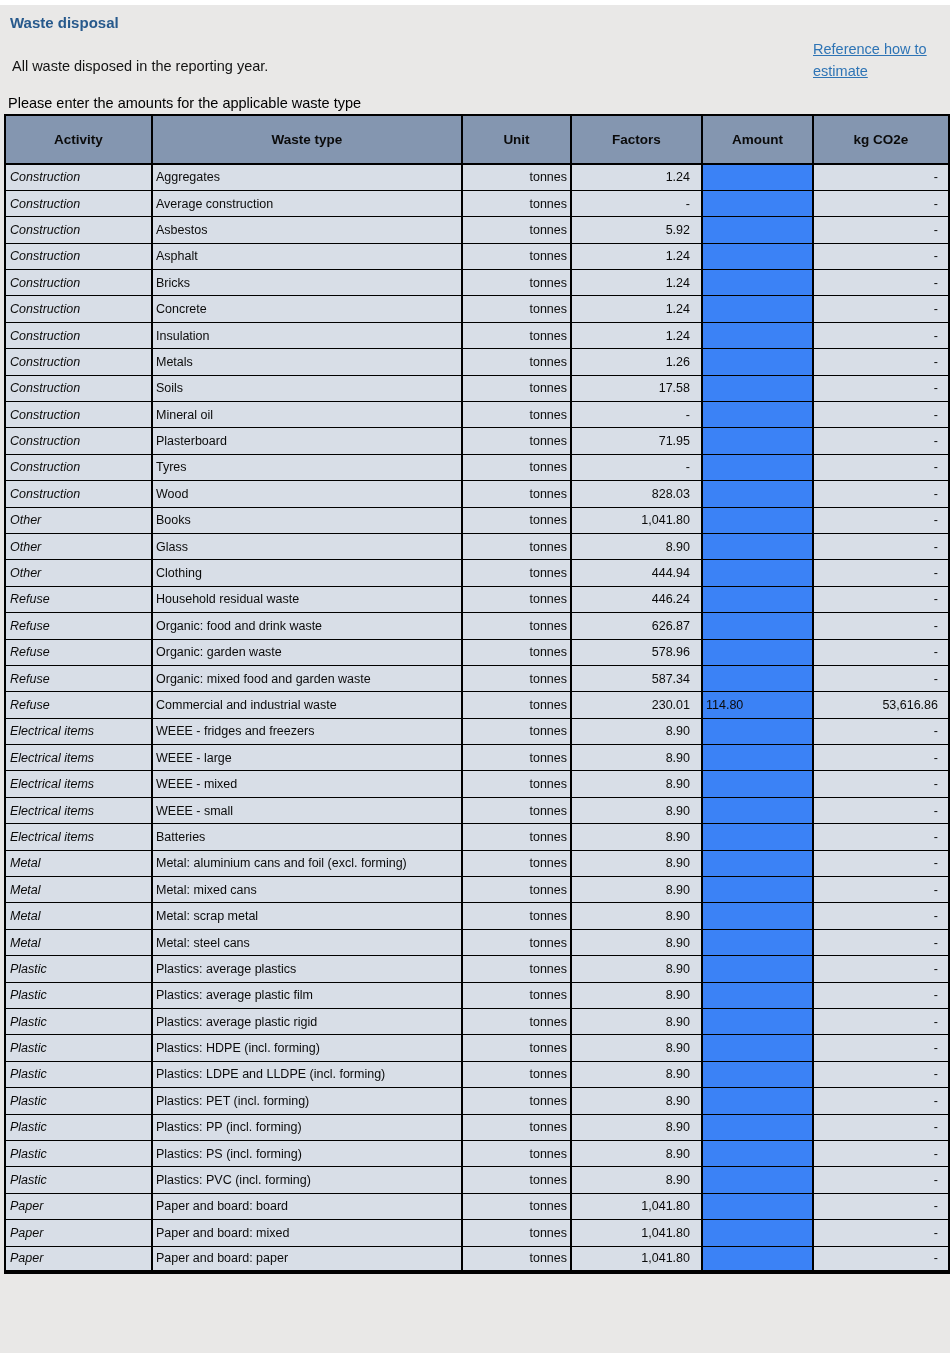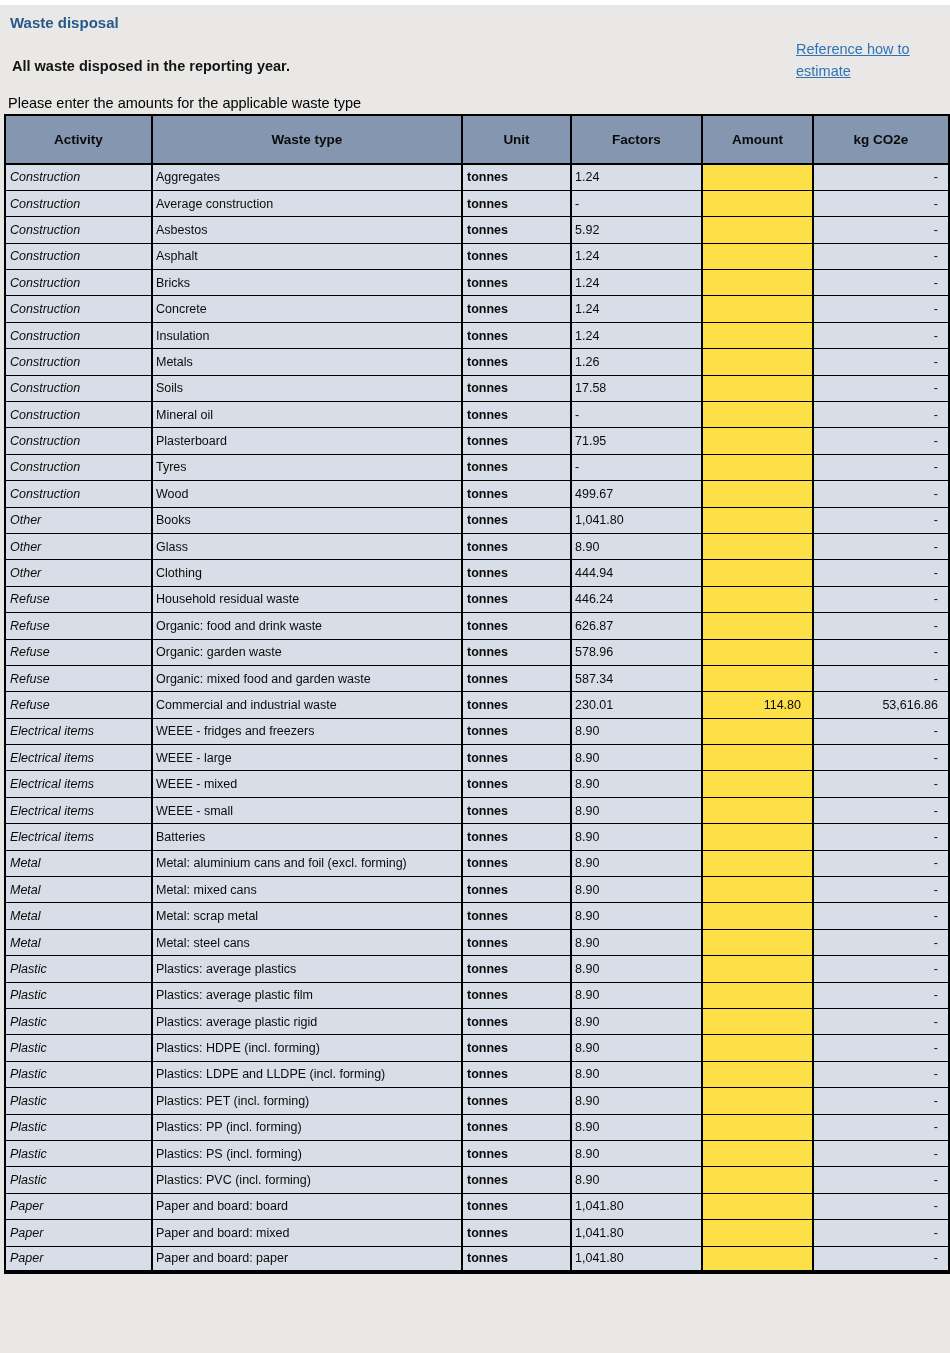--- a/index.html
+++ b/index.html
@@ -16,26 +16,25 @@
   .page-title {
     margin: 9px 0 0 10px;
     font-size: 15px;
     font-weight: bold;
     color: #27598C;
   }
   .description {
     margin: 27px 0 0 12px;
     font-size: 14.5px;
     color: #131313;
-    font-weight: bold;
   }
   .reference-link {
     position: absolute;
     top: 38px;
-    right: 20px;
+    right: 3px;
     width: 134px;
     font-size: 14.5px;
     color: #2E74B5;
     text-decoration: underline;
     line-height: 1.55;
     cursor: pointer;
     text-align: left;
   }
   .prompt {
     margin: 21px 0 3px 8px;
@@ -71,23 +70,23 @@
     height: 26.4px;
     font-size: 12.5px;
     color: #0b0b0b;
     vertical-align: middle;
     padding: 0 3px;
     overflow: hidden;
     white-space: nowrap;
   }
   .waste-table td.col-activity   { padding-left: 4px; text-align: left; font-style: italic; }
   .waste-table td.col-waste_type { text-align: left; }
-  .waste-table td.col-unit       { padding-left: 4px; text-align: left; font-weight: bold; }
-  .waste-table td.col-factors    { padding-right: 11px; }
-  .waste-table td.col-amount     { background: #fde047; padding-right: 11px; text-align: right; }
+  .waste-table td.col-unit       { padding-left: 4px; text-align: right; }
+  .waste-table td.col-factors    { padding-right: 11px; text-align: right; }
+  .waste-table td.col-amount     { background: #3b82f6; padding-right: 11px; }
   .waste-table td.col-kg_co2e    { padding-right: 10px; text-align: right; }
 </style>
 </head>
 <body>
 
 <div class="top-strip"></div>
 
 <div class="page-title">Waste disposal</div>
 
 <a class="reference-link"> Reference how to estimate </a>
@@ -209,21 +208,21 @@
         <td class="col-waste_type">Tyres</td>
         <td class="col-unit">tonnes</td>
         <td class="col-factors">-</td>
         <td class="col-amount"></td>
         <td class="col-kg_co2e">-</td>
       </tr>
       <tr>
         <td class="col-activity">Construction</td>
         <td class="col-waste_type">Wood</td>
         <td class="col-unit">tonnes</td>
-        <td class="col-factors">499.67</td>
+        <td class="col-factors">828.03</td>
         <td class="col-amount"></td>
         <td class="col-kg_co2e">-</td>
       </tr>
       <tr>
         <td class="col-activity">Other</td>
         <td class="col-waste_type">Books</td>
         <td class="col-unit">tonnes</td>
         <td class="col-factors">1,041.80</td>
         <td class="col-amount"></td>
         <td class="col-kg_co2e">-</td>

